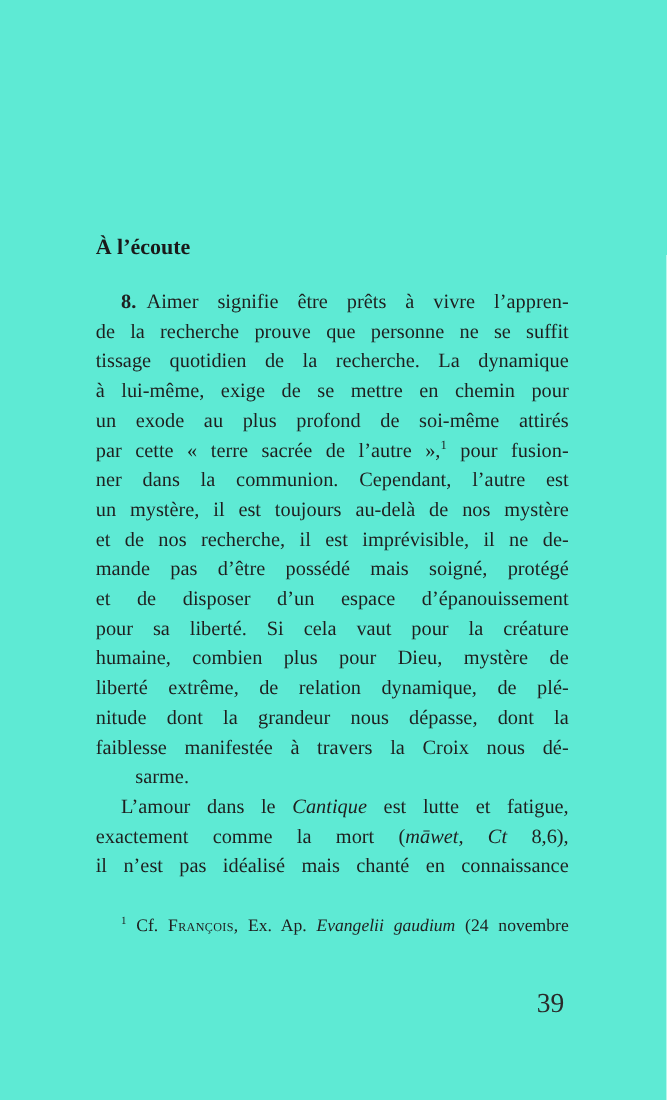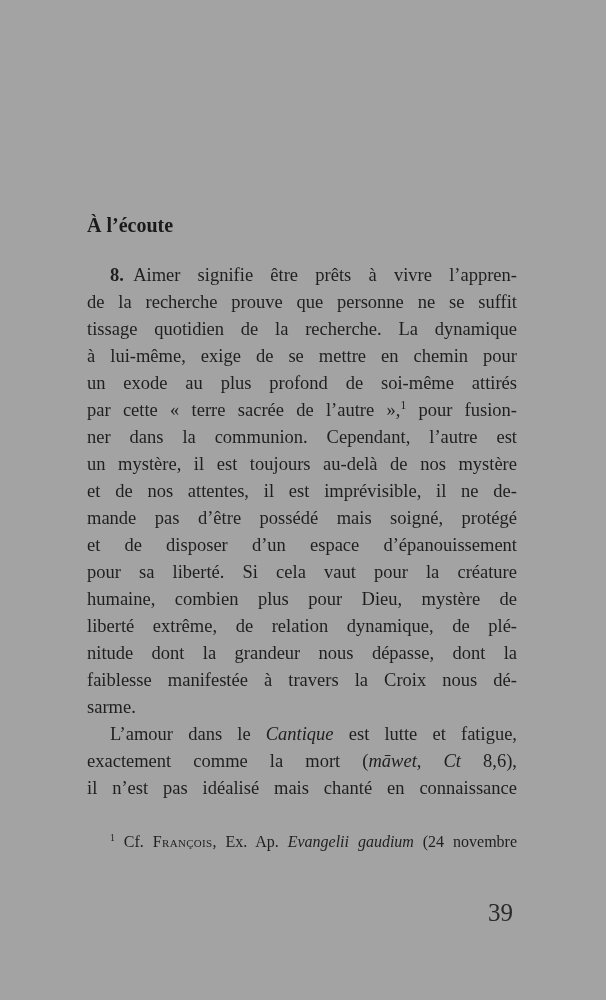--- a/index.html
+++ b/index.html
@@ -3,21 +3,21 @@
 <meta charset="utf-8">
 <style>
   * { margin: 0; padding: 0; box-sizing: border-box; }
   html, body { background: #ffffff; }
   body { font-family: "Liberation Serif", "DejaVu Serif", serif; }
 
   .page {
     position: relative;
     width: 606px;
     height: 1000px;
-    background: #a3a3a3;
+    background: #5eead4;
     color: #1f1f1f;
     overflow: hidden;
   }
 
   .heading {
     position: absolute;
     left: 87px;
     top: 212px;
     width: 430px;
     font-size: 20px;
@@ -45,20 +45,21 @@
   }
 
   .line {
     text-align: justify;
     text-align-last: justify;
     -moz-text-align-last: justify;
     white-space: normal;
   }
   .line.lastline {
     text-align-last: left;
+    margin-left: 36px;
     -moz-text-align-last: left;
   }
   .line.indent { text-indent: 23px; }
 
   .s-b  { font-weight: bold; }
   .s-i  { font-style: italic; }
   .s-sc { font-variant: small-caps; letter-spacing: 0.02em; }
   .s-sup {
     vertical-align: super;
     font-size: 0.62em;
@@ -86,21 +87,21 @@
   <div class="body-text">
     <div class="paragraph">
         <div class="line indent"><span class="s-b">8.</span><span> Aimer signifie être prêts à vivre l’appren-</span></div>
         <div class="line"><span>de la recherche prouve que personne ne se suffit</span></div>
         <div class="line"><span>tissage quotidien de la recherche. La dynamique</span></div>
         <div class="line"><span>à lui-même, exige de se mettre en chemin pour</span></div>
         <div class="line"><span>un exode au plus profond de soi-même attirés</span></div>
         <div class="line"><span>par cette « terre sacrée de l’autre »,</span><span class="s-sup">1</span><span> pour fusion-</span></div>
         <div class="line"><span>ner dans la communion. Cependant, l’autre est</span></div>
         <div class="line"><span>un mystère, il est toujours au-delà de nos mystère</span></div>
-        <div class="line"><span>et de nos attentes, il est imprévisible, il ne de-</span></div>
+        <div class="line"><span>et de nos recherche, il est imprévisible, il ne de-</span></div>
         <div class="line"><span>mande pas d’être possédé mais soigné, protégé</span></div>
         <div class="line"><span>et de disposer d’un espace d’épanouissement</span></div>
         <div class="line"><span>pour sa liberté. Si cela vaut pour la créature</span></div>
         <div class="line"><span>humaine, combien plus pour Dieu, mystère de</span></div>
         <div class="line"><span>liberté extrême, de relation dynamique, de plé-</span></div>
         <div class="line"><span>nitude dont la grandeur nous dépasse, dont la</span></div>
         <div class="line"><span>faiblesse manifestée à travers la Croix nous dé-</span></div>
         <div class="line lastline"><span>sarme.</span></div>
       </div>
     <div class="paragraph">

